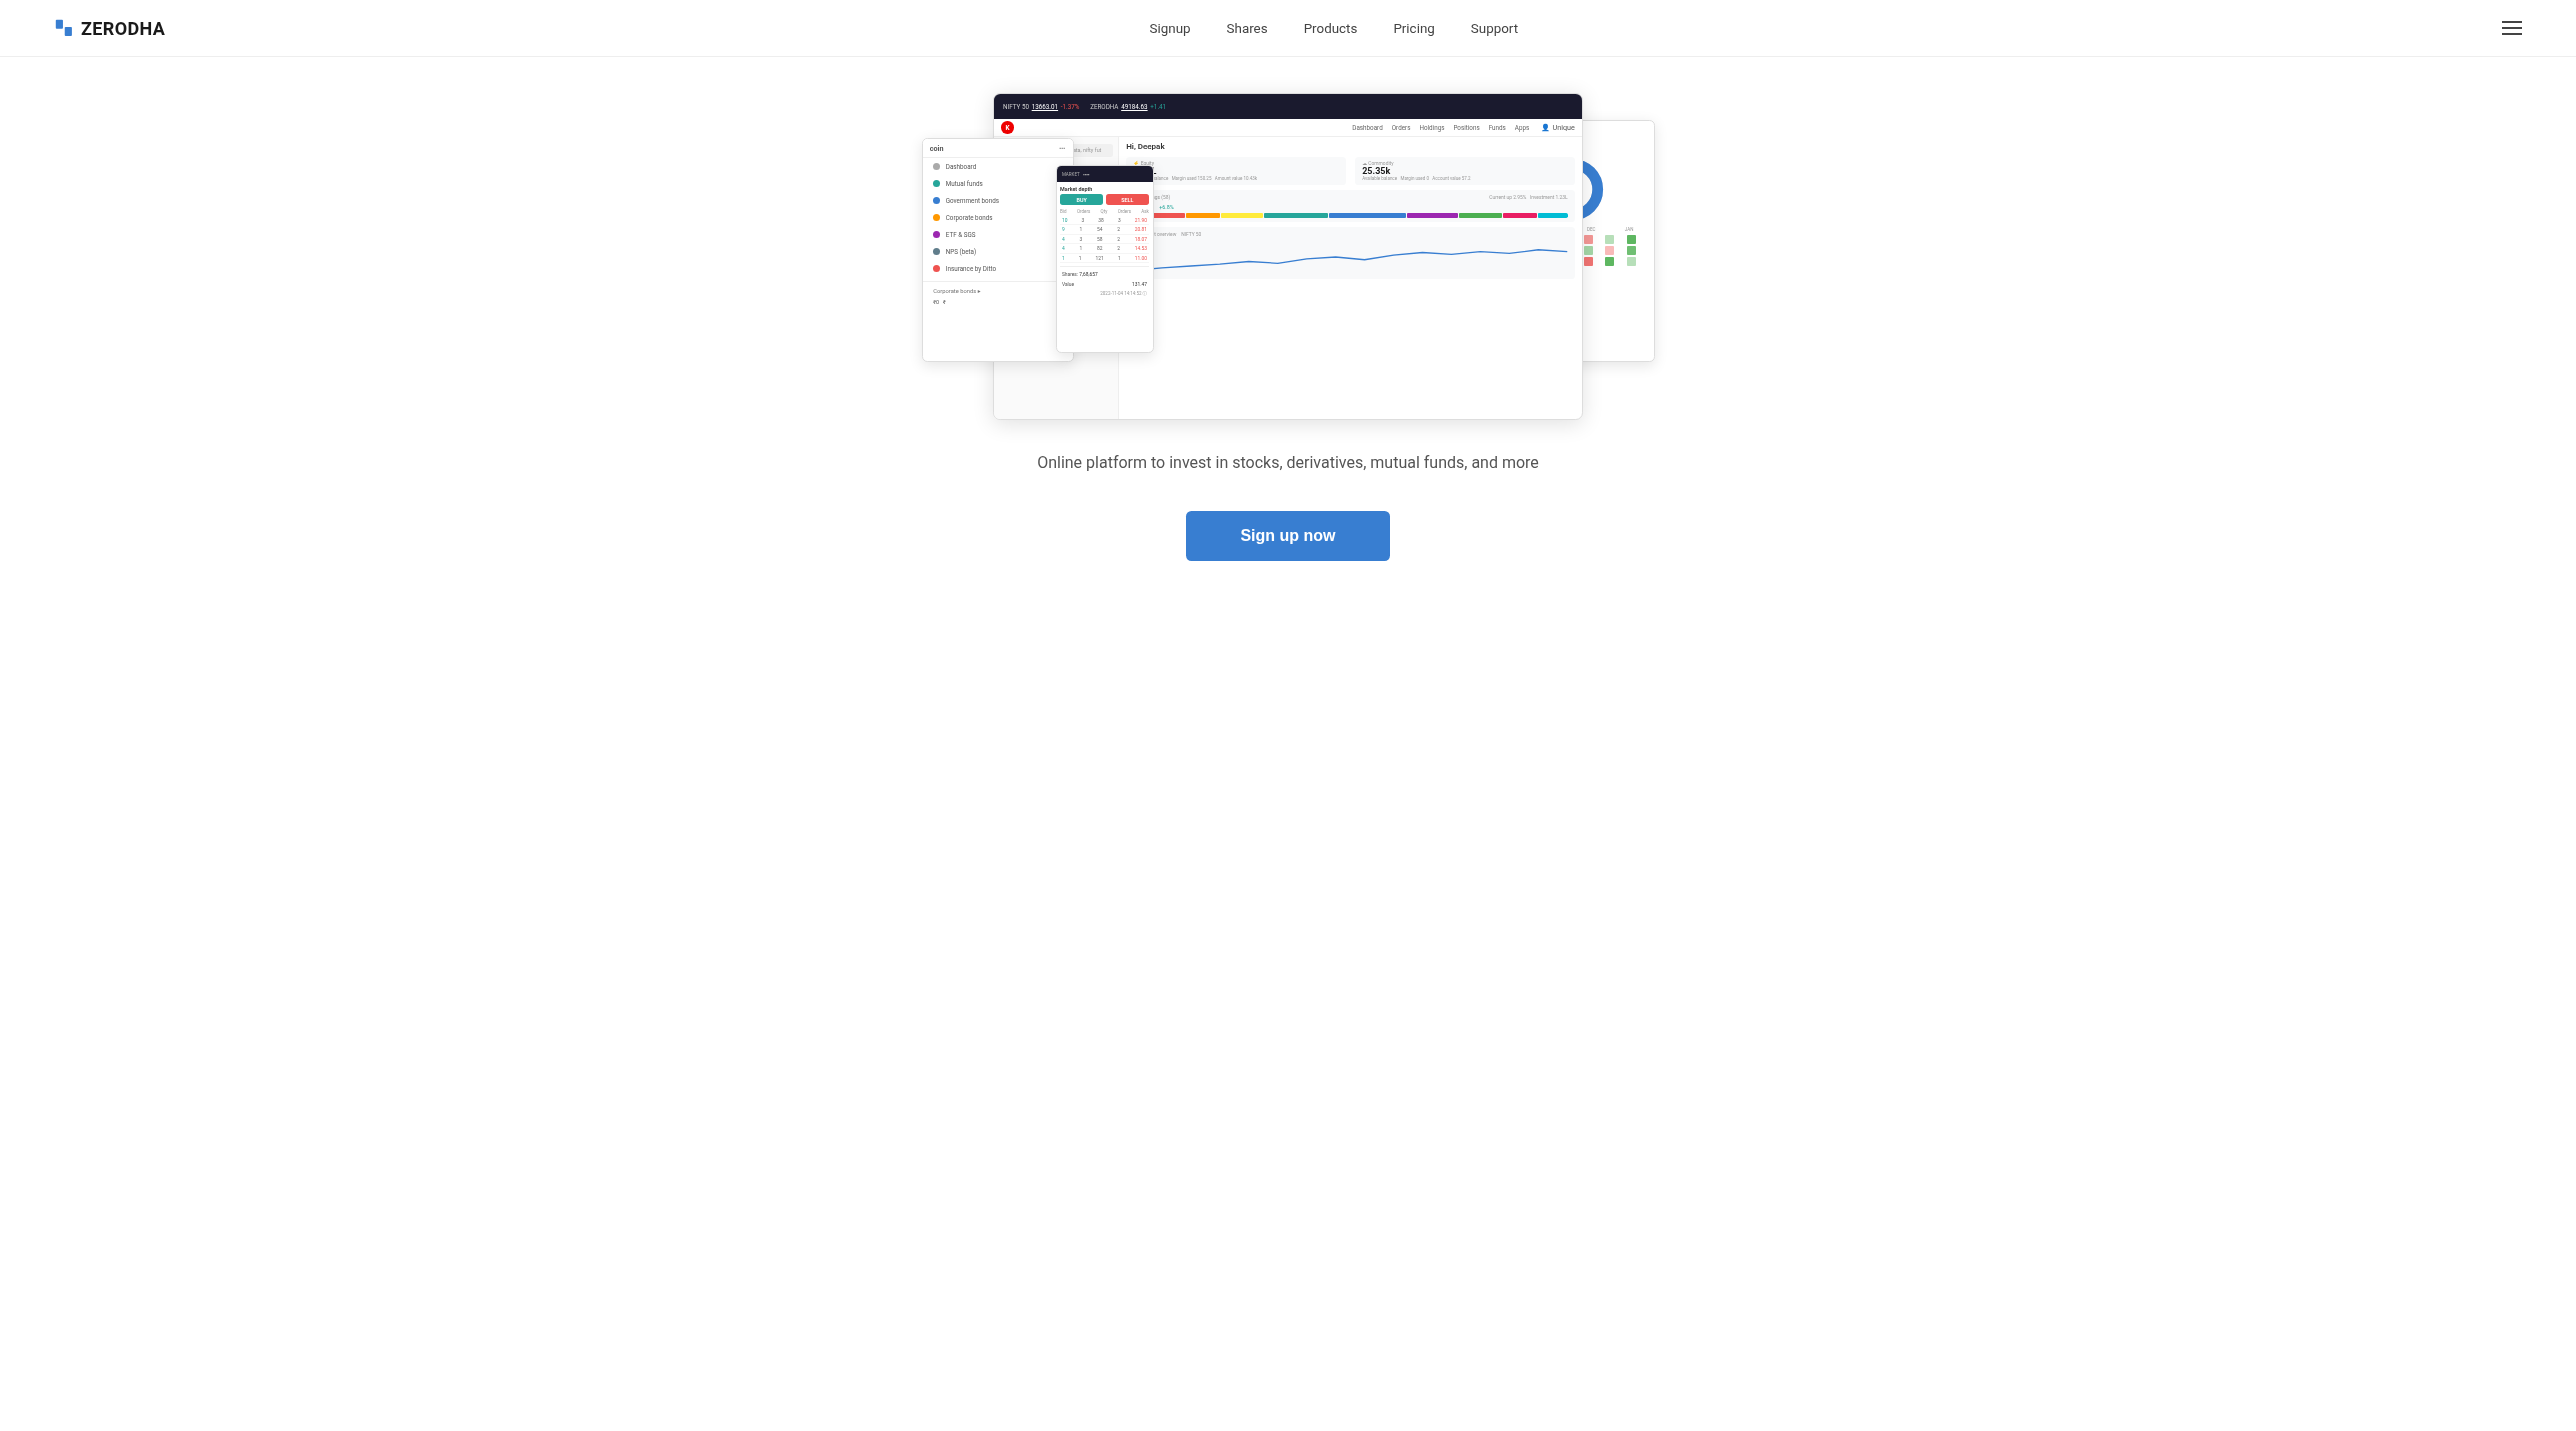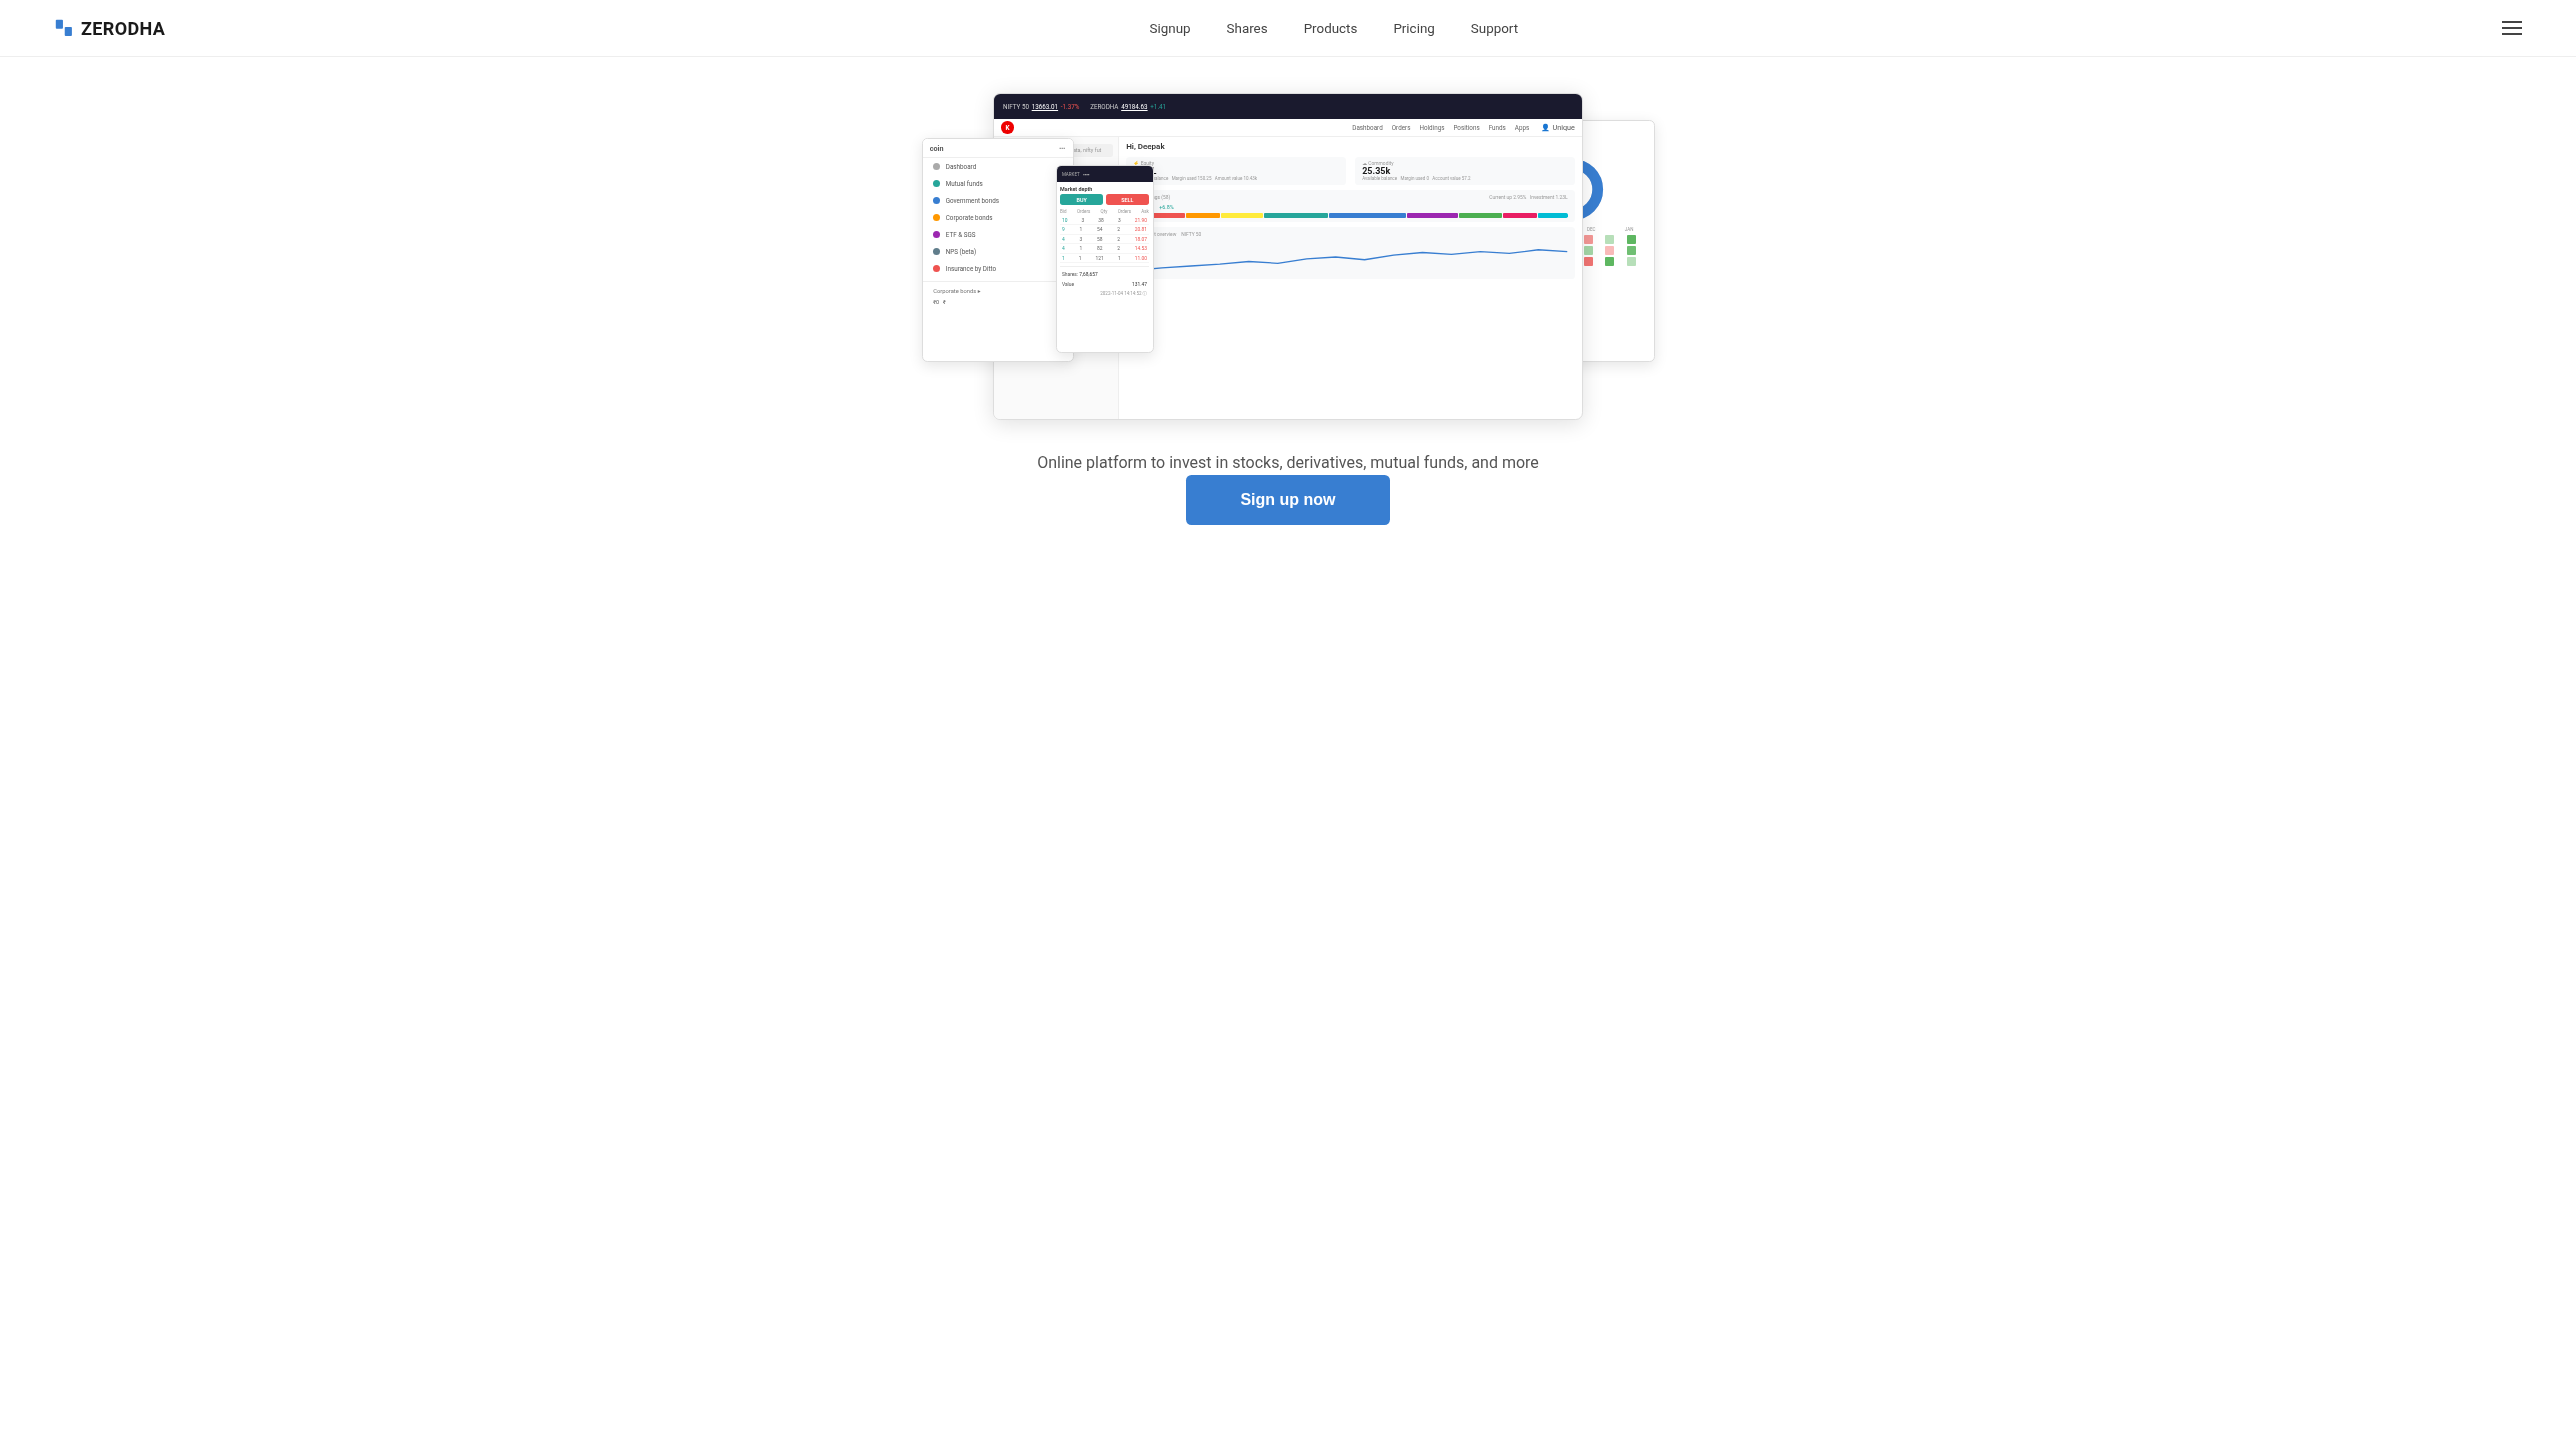--- a/index.html
+++ b/index.html
@@ -355,20 +355,21 @@
     .hero-title {
       font-size: 43px;
       font-weight: 700;
       color: #1a1a1a;
       margin-bottom: 14.3px;
       line-height: 1.2;
     }
     .hero-subtitle {
       font-size: 16px;
       color: #555;
+      margin-bottom: 36px;
       line-height: 1.5;
     }
     .signup-btn {
       display: inline-block;
       background: #387ed1;
       color: #fff;
       font-size: 16px;
       font-weight: 600;
       padding: 16px 54px;
       border-radius: 5.4px;

